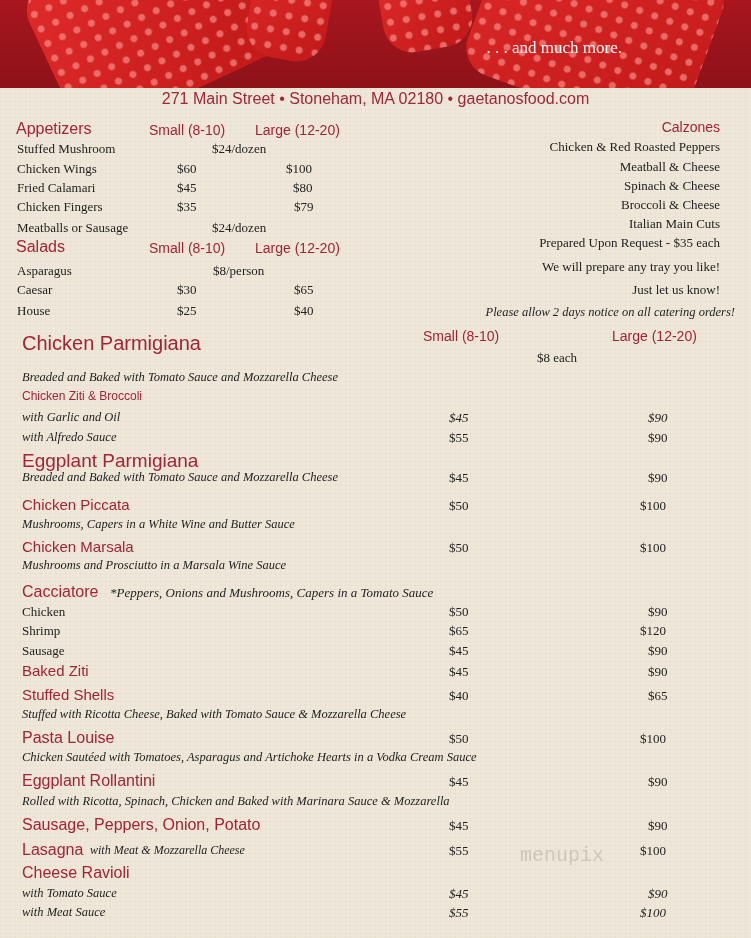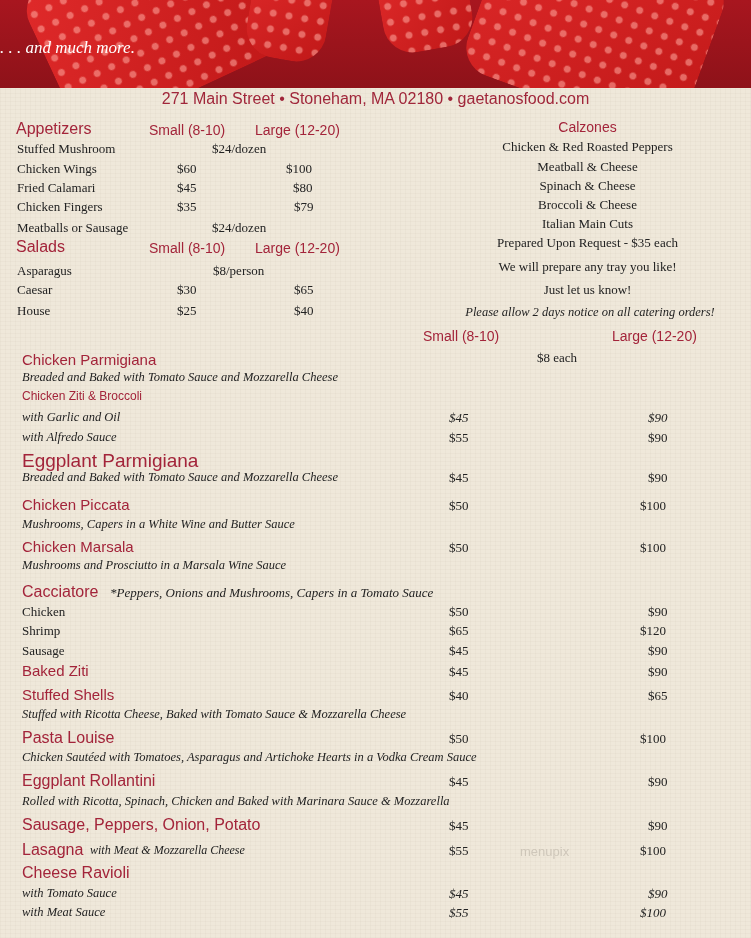--- a/index.html
+++ b/index.html
@@ -18,36 +18,36 @@
     overflow: hidden;
   }
   .ribbon {
     position: absolute; background: radial-gradient(circle, rgba(255,170,160,0.55) 3px, transparent 4px) 0 0/16px 16px, linear-gradient(135deg,#e02a2a,#c01818);
     border-radius: 30px;
   }
   .rb1 { left: 40px; top: -60px; width: 230px; height: 160px; transform: rotate(-25deg); }
   .rb2 { left: 250px; top: -40px; width: 80px; height: 100px; transform: rotate(10deg); }
   .rb3 { left: 380px; top: -40px; width: 90px; height: 90px; transform: rotate(-10deg); }
   .rb4 { left: 480px; top: -60px; width: 230px; height: 170px; transform: rotate(20deg); }
-  .banner-text { position: absolute; left: 0; width: 622px; text-align: left; color: #fff; font-style: italic; font-family: "Liberation Serif", serif; }
+  .banner-text { position: absolute; left: 0; width: 622px; text-align: right; color: #fff; font-family: "Liberation Serif", serif; }
   .bt1 { top: 38px; font-size: 17px; }
   .bt2 { top: 62px; font-size: 17px; }
   .address {
     position: absolute; top: 90px; left: 0; width: 751px; text-align: center;
     color: #a0263a; font-family: "Liberation Sans", sans-serif; font-size: 16px;
   }
   .h { color: #a3243a; font-family: "Liberation Sans", sans-serif; }
   .abs { position: absolute; white-space: nowrap; }
   .item { font-size: 13px; font-family: "Liberation Serif", serif; }
   .desc { font-size: 12.5px; font-style: italic; font-family: "Liberation Serif", serif; }
   .sec { font-size: 16px; }
   .colh { font-size: 14px; }
   .price { font-size: 13px; font-family: Liberation Serif, serif; }
-  .center-col { position: absolute; left: 455px; width: 265px; text-align: center; font-family: "Liberation Serif", serif; font-size: 13px; }
-  .watermark { position: absolute; left: 520px; top: 844px; color: rgba(150,140,130,0.35); font-family: Liberation Sans, sans-serif; font-size: 13px; }
+  .center-col { position: absolute; left: 455px; width: 265px; text-align: right; font-family: "Liberation Serif", serif; font-size: 13px; }
+  .watermark { position: absolute; left: 520px; top: 844px; color: rgba(150,140,130,0.35); font-family: Liberation Mono, monospace; font-size: 20px; }
 </style>
 </head>
 <body>
 
 <div class="banner">
   <div class="ribbon rb1"></div>
   <div class="ribbon rb2"></div>
   <div class="ribbon rb3"></div>
   <div class="ribbon rb4"></div>
   <div class="banner-text bt1">. . . and much more.</div>
@@ -91,21 +91,21 @@
 <div class="center-col" style="top:197px">Broccoli &amp; Cheese</div>
 <div class="center-col" style="top:216px">Italian Main Cuts</div>
 <div class="center-col" style="top:235px">Prepared Upon Request - $35 each</div>
 <div class="center-col" style="top:259px">We will prepare any tray you like!</div>
 <div class="center-col" style="top:282px">Just let us know!</div>
 <div class="center-col" style="top:305px;font-style:italic;font-size:12.5px;left:445px;width:290px">Please allow 2 days notice on all catering orders!</div>
 
 <div class="abs h colh" style="left:423px;top:328px">Small (8-10)</div>
 <div class="abs h colh" style="left:612px;top:328px">Large (12-20)</div>
 
-<div class="abs h sec" style="left:22px;top:351px;font-size:15px">Chicken Parmigiana</div>
+<div class="abs h sec" style="left:22px;top:332px;font-size:20px">Chicken Parmigiana</div>
 <div class="abs price" style="left:537px;top:350px">$8 each</div>
 <div class="abs desc" style="left:22px;top:370px">Breaded and Baked with Tomato Sauce and Mozzarella Cheese</div>
 
 <div class="abs h sec" style="left:22px;top:389px;font-size:12px">Chicken Ziti &amp; Broccoli</div>
 <div class="abs desc" style="left:22px;top:410px">with Garlic and Oil</div>
 <div class="abs price" style="left:449px;top:410px;font-style:italic">$45</div>
 <div class="abs price" style="left:648px;top:410px;font-style:italic">$90</div>
 <div class="abs desc" style="left:22px;top:430px">with Alfredo Sauce</div>
 <div class="abs price" style="left:449px;top:430px">$55</div>
 <div class="abs price" style="left:648px;top:430px">$90</div>

